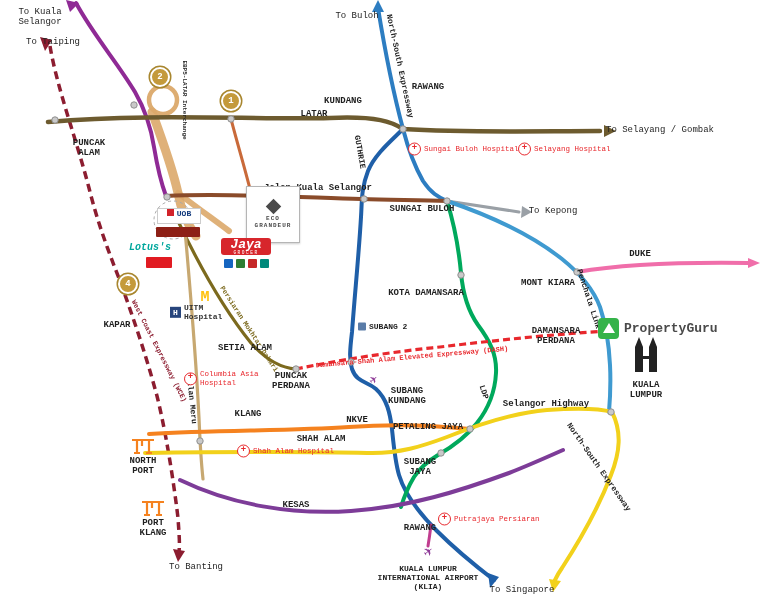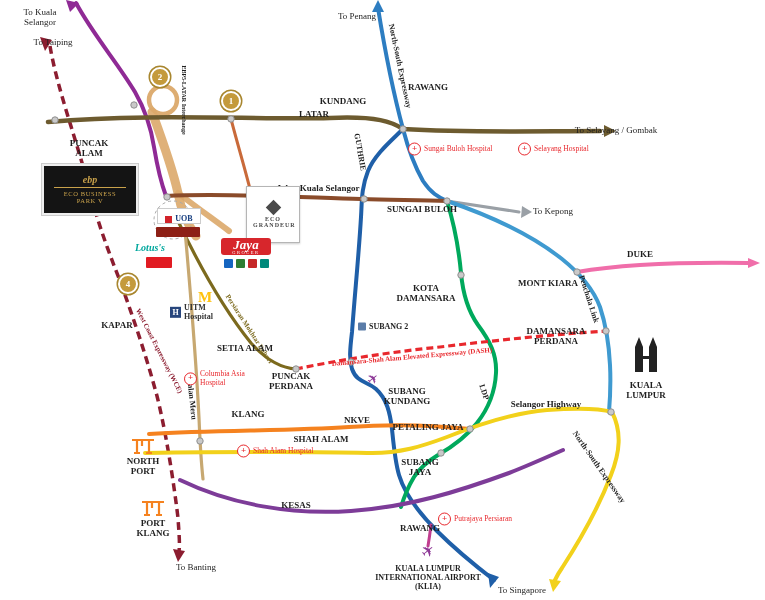--- a/index.html
+++ b/index.html
@@ -1,17 +1,17 @@
 <!DOCTYPE html>
 <html><head>
 <meta charset="utf-8">
 <style>
   html,body{margin:0;padding:0;background:#fff}
   .stage{position:relative;width:765px;height:600px;background:#fff;overflow:hidden;
-         font-family:Liberation Serif, serif;color:#1f1f1f}
+         font-family:Liberation Mono, monospace;color:#1f1f1f}
   svg.roads{position:absolute;left:0;top:0}
   .lbl{position:absolute;transform:translate(-50%,-50%);font-size:9px;line-height:1.15;
        white-space:nowrap;color:#1f1f1f}
   .b{font-weight:bold}
   .w{white-space:normal;text-align:center}
   .fs8{font-size:8px}.fs7{font-size:7px}.fs6{font-size:6px}
   .maroon{color:#8c1d30}.olive{color:#7c6a1e}.redtxt{color:#e8282d}
   .marker{position:absolute;transform:translate(-50%,-50%);width:16px;height:16px;border-radius:50%;
           background:#c49a3c;border:2px solid #fff;box-shadow:0 0 0 1.5px #a8862e;color:#fff;
           font-size:9px;font-weight:bold;display:flex;align-items:center;justify-content:center}
@@ -36,21 +36,21 @@
             padding-top:2px;text-align:center;width:72px}
   
   .egr{position:absolute;left:246px;top:186px;width:52px;height:55px;background:#fff;
        border:1px solid #b5b5b5;box-shadow:0 1px 2px rgba(0,0,0,.2);display:flex;flex-direction:column;
        align-items:center;justify-content:center;gap:3px;z-index:3}
   .egr-emblem{width:11px;height:11px;background:#4a4a4a;transform:rotate(45deg)}
   .egr-name{font-size:6px;font-weight:bold;letter-spacing:1px;color:#4a4a4a;width:40px;
             text-align:center;white-space:normal}
   
   .uob{position:absolute;left:157px;top:208px;width:42px;height:14px;background:#fff;border:1px solid #ccc;
-       display:flex;align-items:flex-end;justify-content:center;gap:3px;z-index:3}
+       display:flex;align-items:flex-start;justify-content:center;gap:3px;z-index:3}
   .uob-sq{width:7px;height:7px;background:#d2232a}
   .uob-txt{font-size:8px;font-weight:bold;color:#123a7d}
   
   .jaya{position:absolute;left:221px;top:238px;width:50px;height:17px;background:#d7262c;border-radius:3px;
         display:flex;flex-direction:column;align-items:center;justify-content:center;color:#fff;z-index:3}
   .jaya-script{font-size:13px;font-style:italic;font-weight:bold;line-height:1}
   .jaya-sub{font-size:4.5px;letter-spacing:1.5px;line-height:1}
   .lotus{position:absolute;left:150px;top:247px;transform:translate(-50%,-50%);color:#00a79d;
          font-size:10px;font-weight:bold;font-style:italic;z-index:3}
   .mcd{position:absolute;left:205px;top:297px;transform:translate(-50%,-50%);color:#ffc20e;
@@ -122,25 +122,25 @@
         <circle cx="296" cy="369" r="3.2"></circle>
       <circle cx="611" cy="412" r="3.2"></circle>
         <circle cx="470" cy="429" r="3.2"></circle>
         <circle cx="441" cy="453" r="3.2"></circle>
       <circle cx="200" cy="441" r="3.2"></circle>
     </g>
   </svg>
 
   <div class="lbl w" style="left:40px;top:17px;width:58px">To Kuala Selangor</div>
   <div class="lbl" style="left:53px;top:42px">To Taiping</div>
-  <div class="lbl" style="left:357px;top:16px">To Penang</div>
+  <div class="lbl" style="left:357px;top:16px">To Buloh</div>
   <div class="lbl b" style="left:428px;top:87px">RAWANG</div>
   <div class="lbl b" style="left:343px;top:101px">KUNDANG</div>
   <div class="lbl b" style="left:314px;top:114px">LATAR</div>
-  <div class="lbl" style="left:616px;top:130px">To Selayang / Gombak</div>
+  <div class="lbl" style="left:660px;top:130px">To Selayang / Gombak</div>
   <div class="lbl b fs8" style="left:400px;top:66px;transform:translate(-50%,-50%) rotate(78deg)">North-South Expressway</div>
   <div class="lbl b fs8" style="left:360px;top:152px;transform:translate(-50%,-50%) rotate(80deg)">GUTHRIE</div>
   <div class="lbl b" style="left:318px;top:188px">Jalan Kuala Selangor</div>
   <div class="lbl b" style="left:422px;top:209px">SUNGAI BULOH</div>
   <div class="lbl" style="left:553px;top:211px">To Kepong</div>
   <div class="lbl b w" style="left:426px;top:293px;width:80px">KOTA DAMANSARA</div>
   <div class="lbl b" style="left:548px;top:283px">MONT KIARA</div>
   <div class="lbl b" style="left:640px;top:254px">DUKE</div>
   <div class="lbl b fs8" style="left:589px;top:299px;transform:translate(-50%,-50%) rotate(72deg)">Penchala Link</div>
   <div class="lbl b w" style="left:556px;top:336px;width:80px">DAMANSARA PERDANA</div>
@@ -218,24 +218,20 @@
   <svg class="abs" style="left:631px;top:336px" width="30" height="38">
     <g fill="#222">
       <rect x="4" y="11" width="8" height="25"></rect>
         <polygon points="4,11 8,1 12,11"></polygon>
       <rect x="18" y="11" width="8" height="25"></rect>
         <polygon points="18,11 22,1 26,11"></polygon>
       <rect x="12" y="20" width="6" height="3"></rect>
     </g>
   </svg>
 
-  <div class="ebp">
-    <span class="ebp-mark">ebp</span>
-    <span class="ebp-name">ECO BUSINESS PARK V</span>
-  </div>
 
   <div class="egr">
     <span class="egr-emblem"></span>
     <span class="egr-name">ECO GRANDEUR</span>
   </div>
 
   <div class="uob">
     <span class="uob-sq"></span>
     <span class="uob-txt">UOB</span>
   </div>
@@ -250,14 +246,18 @@
     <span class="jaya-sub">GROCER</span>
   </div>
 
   <div class="mcd">M</div>
 
   <div class="mini" style="left:224px;top:259px;background:#1565c0"></div>
   <div class="mini" style="left:236px;top:259px;background:#2e7d32"></div>
   <div class="mini" style="left:248px;top:259px;background:#c62828"></div>
   <div class="mini" style="left:260px;top:259px;background:#00897b"></div>
 
+  <div class="pg">
+    <span class="pg-icon"></span>
+    <span class="pg-text">PropertyGuru</span>
+  </div>
 
 </div>
 
 </body></html>

